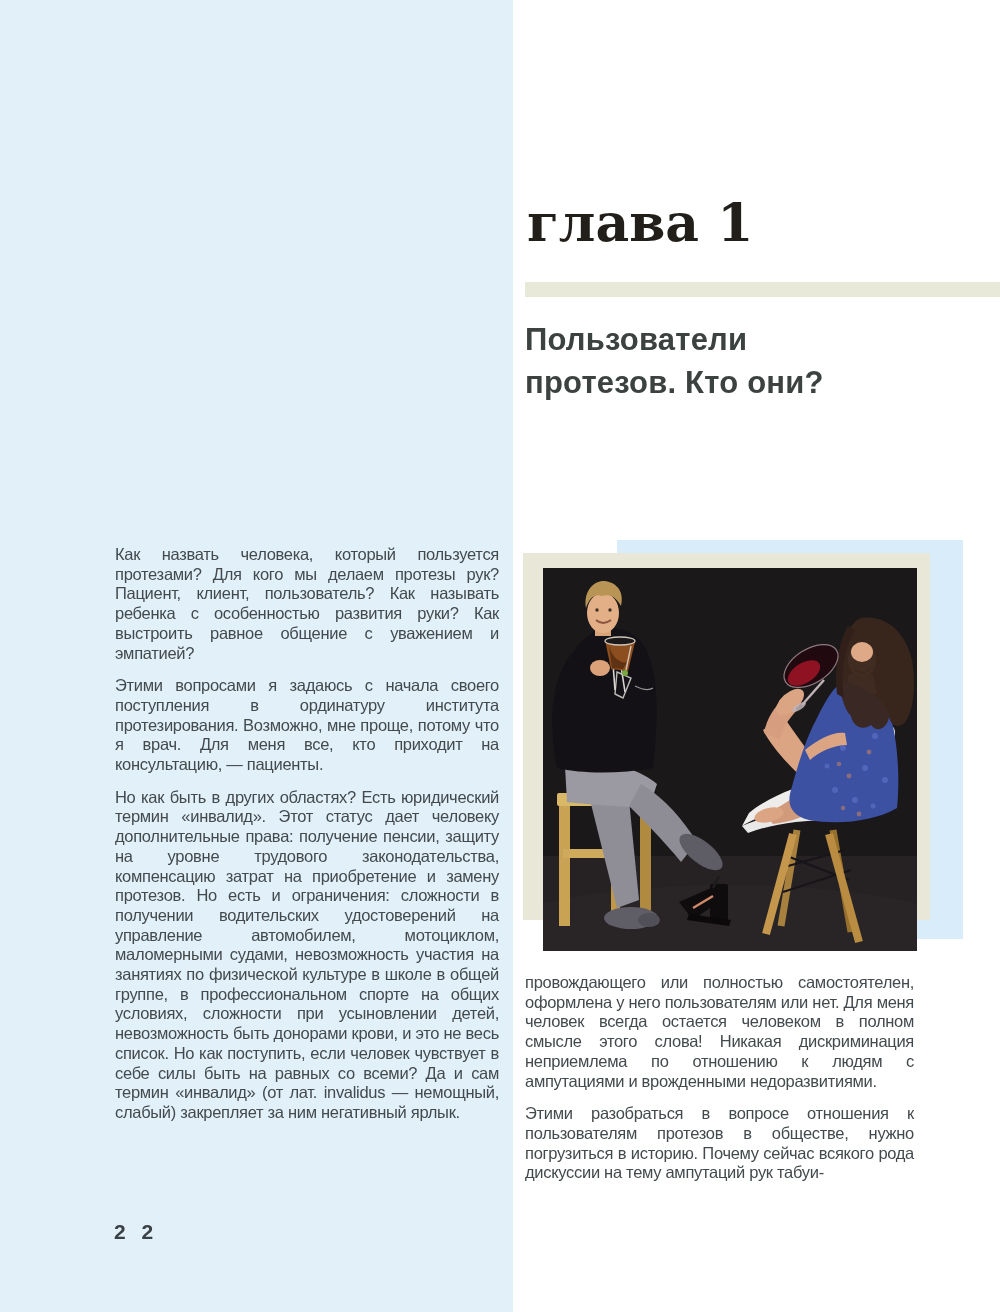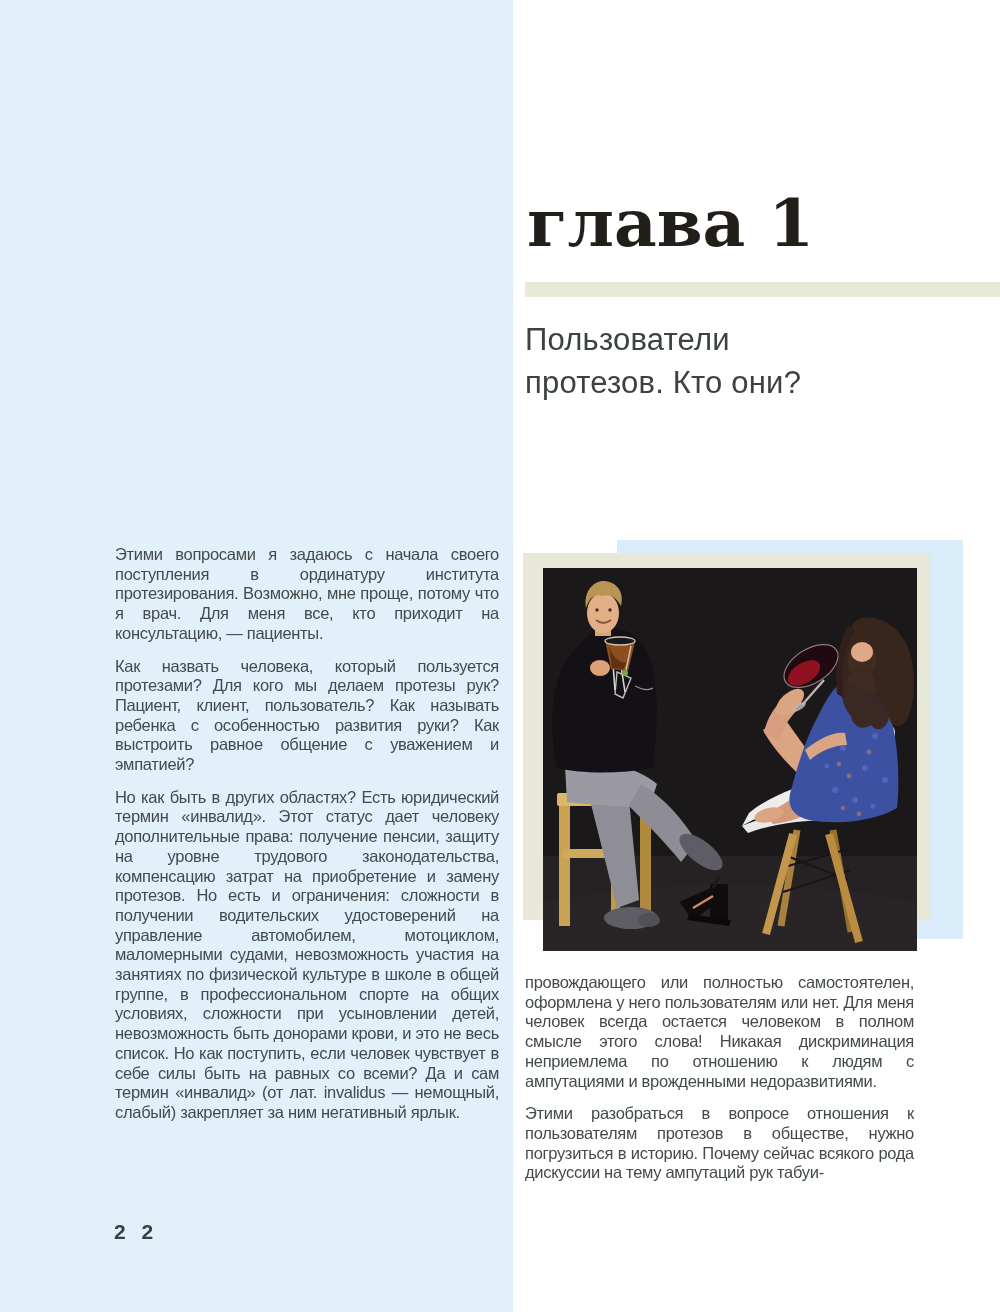--- a/index.html
+++ b/index.html
@@ -6,26 +6,26 @@
   .page{
     position:relative;width:1000px;height:1312px;margin:0 auto;
     background:#ffffff;overflow:hidden;
     font-family:"Liberation Sans",sans-serif;
     -webkit-font-smoothing:antialiased;
   }
   .left-bg{position:absolute;left:0;top:0;width:513px;height:1312px;background:#e2f0fa;}
   .chapter-heading{
     position:absolute;left:527px;top:192px;
     font-family:"DejaVu Serif",serif;font-weight:700;
-    font-size:66px;line-height:62px;color:#221f1a;letter-spacing:0px;
+    font-size:52px;line-height:62px;color:#221f1a;letter-spacing:0px;
   }
   .beige-bar{position:absolute;left:525px;top:282px;width:475px;height:15px;background:#e9e9d9;}
   .chapter-subtitle{
     position:absolute;left:525px;top:318px;width:420px;
-    font-size:31px;line-height:43px;font-weight:400;color:#3b423f;
+    font-size:31px;line-height:43px;font-weight:700;color:#3b423f;
     letter-spacing:0.2px;white-space:pre-line;
   }
   .col{position:absolute;}
   .col-left{left:115px;top:545px;width:384px;}
   .col-right{left:525px;top:973px;width:389px;}
   .col p{
     margin:0 0 13px 0;
     font-size:16.5px;line-height:19.7px;letter-spacing:-0.3px;
     text-align:justify;color:#434a4d;
   }
@@ -168,22 +168,22 @@
           <ellipse cx="268" cy="98" rx="30" ry="17" transform="rotate(-32 268 98)" fill="#20090f" stroke="#8e7a80" stroke-width="1.2"></ellipse>
           <ellipse cx="261" cy="105" rx="18" ry="10" transform="rotate(-32 261 105)" fill="#8e1222"></ellipse>
           <line x1="281" y1="112" x2="259" y2="137" stroke="#bfb3b6" stroke-width="2.4"></line>
           <ellipse cx="256" cy="139" rx="8" ry="3" fill="#bfb3b6" opacity="0.85" transform="rotate(-32 256 139)"></ellipse>
         </g>
       </g>
     </svg>
   </div>
 
   <div class="col col-left">
+    <p>Как назвать человека, который пользуется протезами? Для кого мы делаем протезы рук? Пациент, клиент, пользователь? Как называть ребенка с особенностью развития руки? Как выстроить равное общение с уважением и эмпатией?</p>
     <p>Этими вопросами я задаюсь с начала своего поступления в ординатуру института протезирования. Возможно, мне проще, потому что я врач. Для меня все, кто приходит на консультацию, — пациенты.</p>
-    <p>Как назвать человека, который пользуется протезами? Для кого мы делаем протезы рук? Пациент, клиент, пользователь? Как называть ребенка с особенностью развития руки? Как выстроить равное общение с уважением и эмпатией?</p>
     <p><span>Но как быть в других областях? Есть юридический термин «инвалид». Этот статус дает человеку дополнительные права: получение пенсии, защиту на уровне трудового законодательства, компенсацию затрат на приобретение и замену протезов. Но есть и ограничения: сложности в получении водительских удостоверений на управление автомобилем, мотоциклом, маломерными судами, невозможность участия на занятиях по физической культуре в школе в общей группе, в профессиональном спорте на общих условиях, сложности при усыновлении детей, невозможность быть донорами крови, и это не весь список. Но как поступить, если человек чувствует в себе силы быть на равных со всеми? Да и сам термин «инвалид» (от лат. </span><span class="italic">invalidus</span><span> — немощный, слабый) закрепляет за ним негативный ярлык.</span></p>
   </div>
 
   <div class="col col-right">
     <p>провождающего или полностью самостоятелен, оформлена у него пользователям или нет. Для меня человек всегда остается человеком в полном смысле этого слова! Никакая дискриминация неприемлема по отношению к людям с ампутациями и врожденными недоразвитиями.</p>
     <p>Этими разобраться в вопросе отношения к пользователям протезов в обществе, нужно погрузиться в историю. Почему сейчас всякого рода дискуссии на тему ампутаций рук табуи-</p>
   </div>
 
   <div class="page-number">2 2</div>
 

